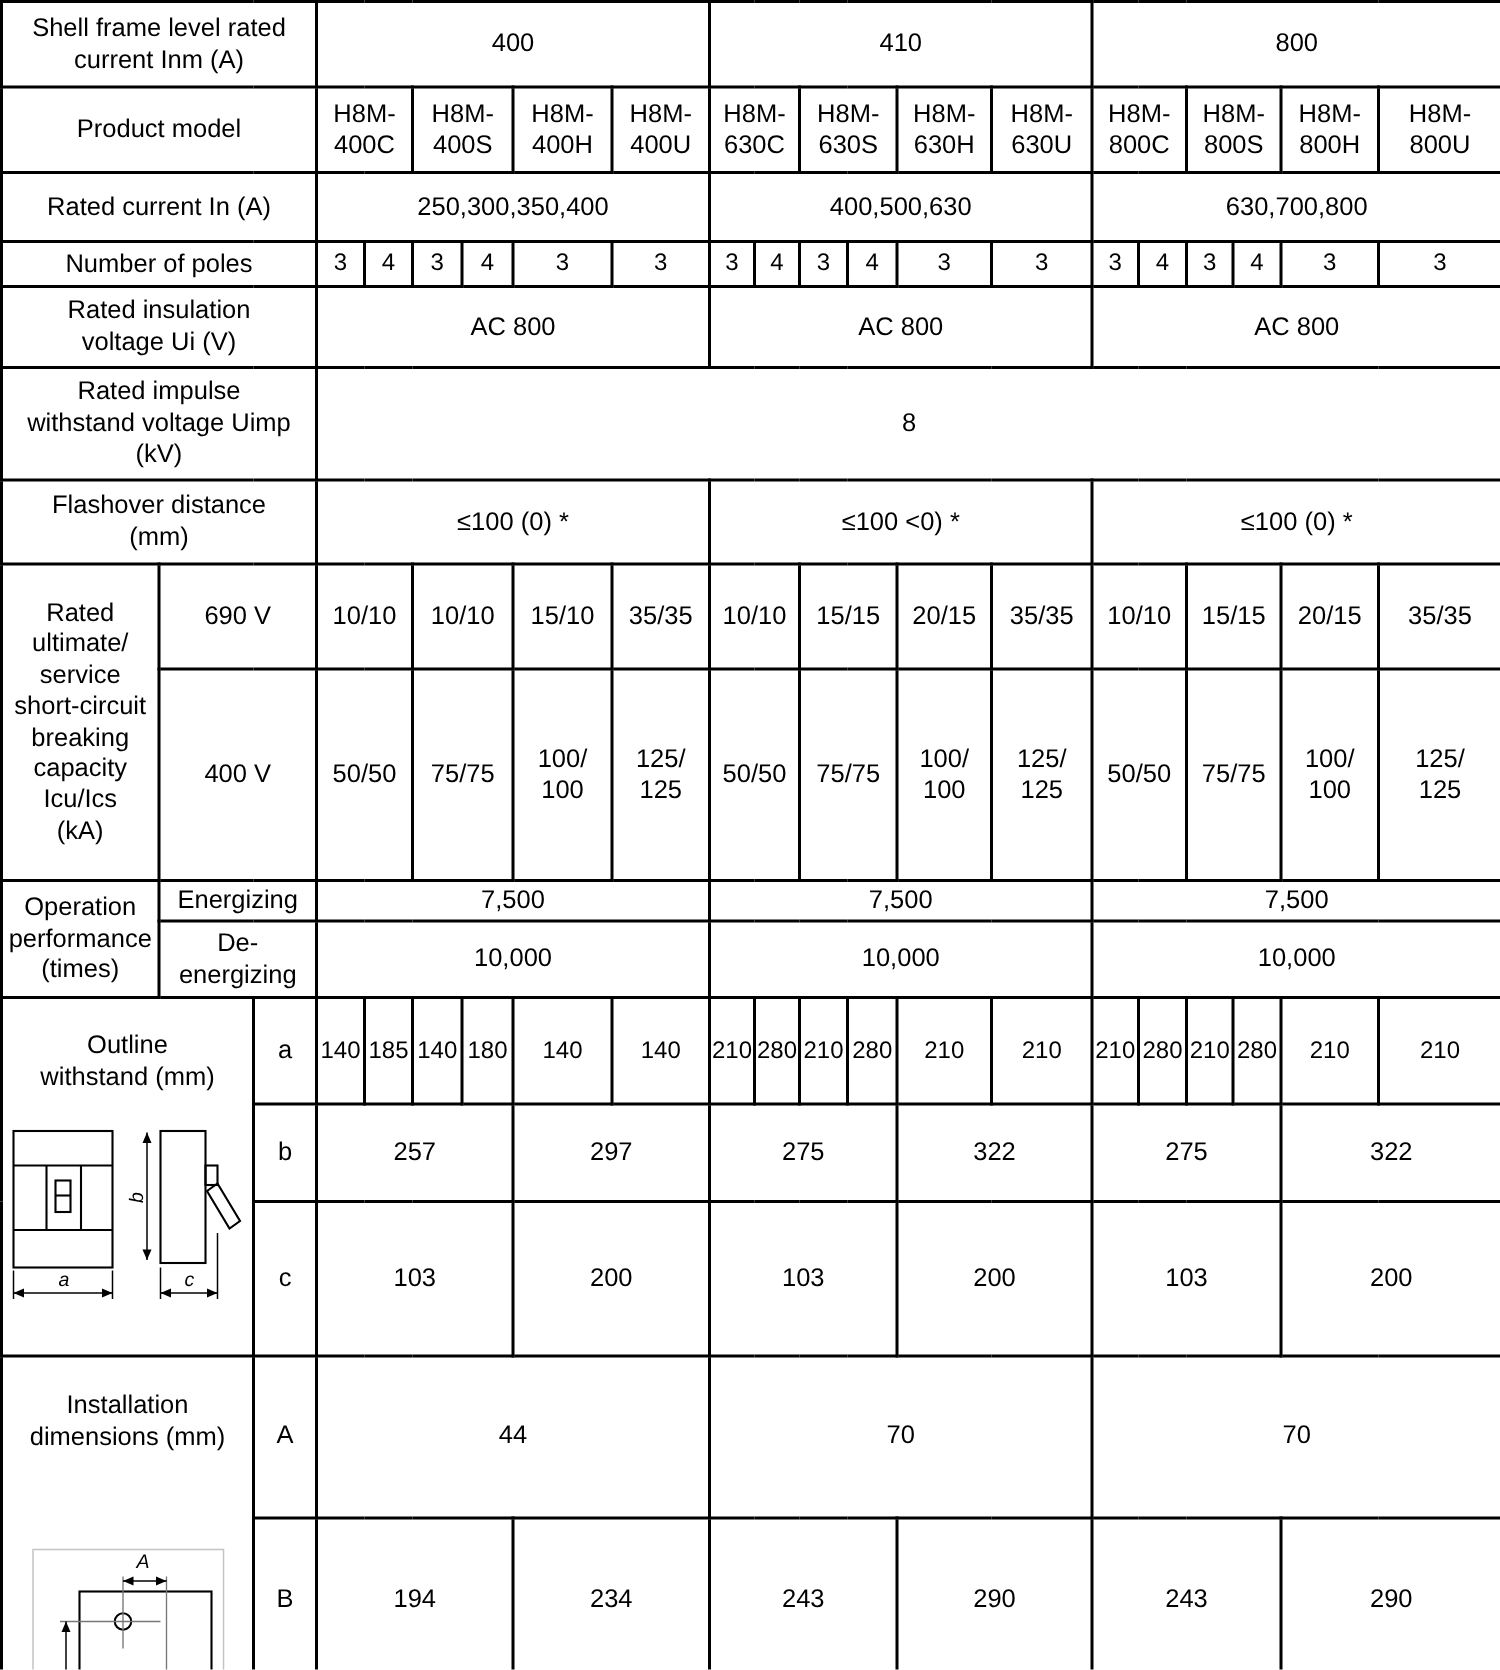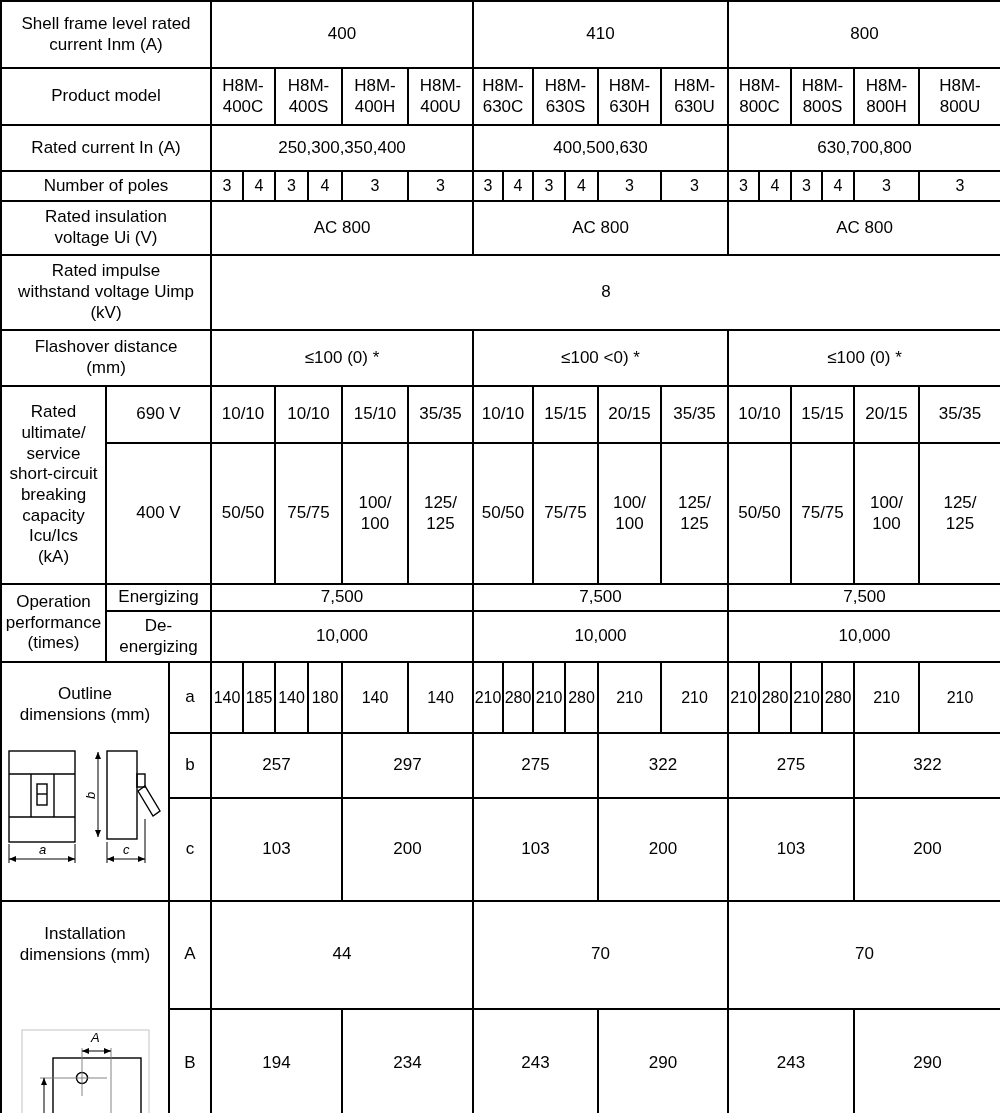--- a/index.html
+++ b/index.html
@@ -43,21 +43,21 @@
         <col style="width:67px">
   <col style="width:31px">
         <col style="width:32px">
         <col style="width:31px">
         <col style="width:32px">
         <col style="width:65px">
         <col style="width:82px">
 </colgroup>
 
 <tbody>
-        <tr style="height:67px">
+        <tr style="height:57px">
   <td colspan="3">Shell frame level rated
 current Inm (A)</td>
   <td colspan="6">400</td>
   <td colspan="6">410</td>
   <td colspan="6">800</td>
 </tr>
 
 <tr style="height:57px">
   <td colspan="3">Product model</td>
   <td colspan="2">H8M-
@@ -131,21 +131,21 @@
 </tr>
 
 <tr style="height:56px">
   <td colspan="3">Flashover distance
 (mm)</td>
   <td colspan="6">≤100 (0) *</td>
   <td colspan="6">≤100 &lt;0) *</td>
   <td colspan="6">≤100 (0) *</td>
 </tr>
 
-<tr style="height:57px">
+<tr style="height:70px">
   <td rowspan="2">Rated
 ultimate/
 service
 short-circuit
 breaking
 capacity
 Icu/Ics
 (kA)</td>
   <td colspan="2">690 V</td>
   <td colspan="2">10/10</td>
@@ -198,21 +198,21 @@
   <td colspan="2">De-
 energizing</td>
   <td colspan="6">10,000</td>
   <td colspan="6">10,000</td>
   <td colspan="6">10,000</td>
 </tr>
 
 <tr style="height:55px" class="row-a">
   <td colspan="2" rowspan="3" class="diag-cell">
     <div class="diag-label">Outline
-dimensions (mm)</div>
+withstand (mm)</div>
     <svg width="168" height="132" viewBox="0 0 168 132">
       <g>
         <rect class="ln" x="7" y="2" width="66" height="91"></rect>
         <line class="ln" x1="7" y1="25" x2="73" y2="25"></line>
         <line class="ln" x1="7" y1="68" x2="73" y2="68"></line>
         <line class="ln" x1="29" y1="25" x2="29" y2="68"></line>
         <line class="ln" x1="52" y1="25" x2="52" y2="68"></line>
         <rect class="ln" x="35" y="35" width="10" height="21"></rect>
         <line class="ln" x1="35" y1="45" x2="45" y2="45"></line>
       </g>

